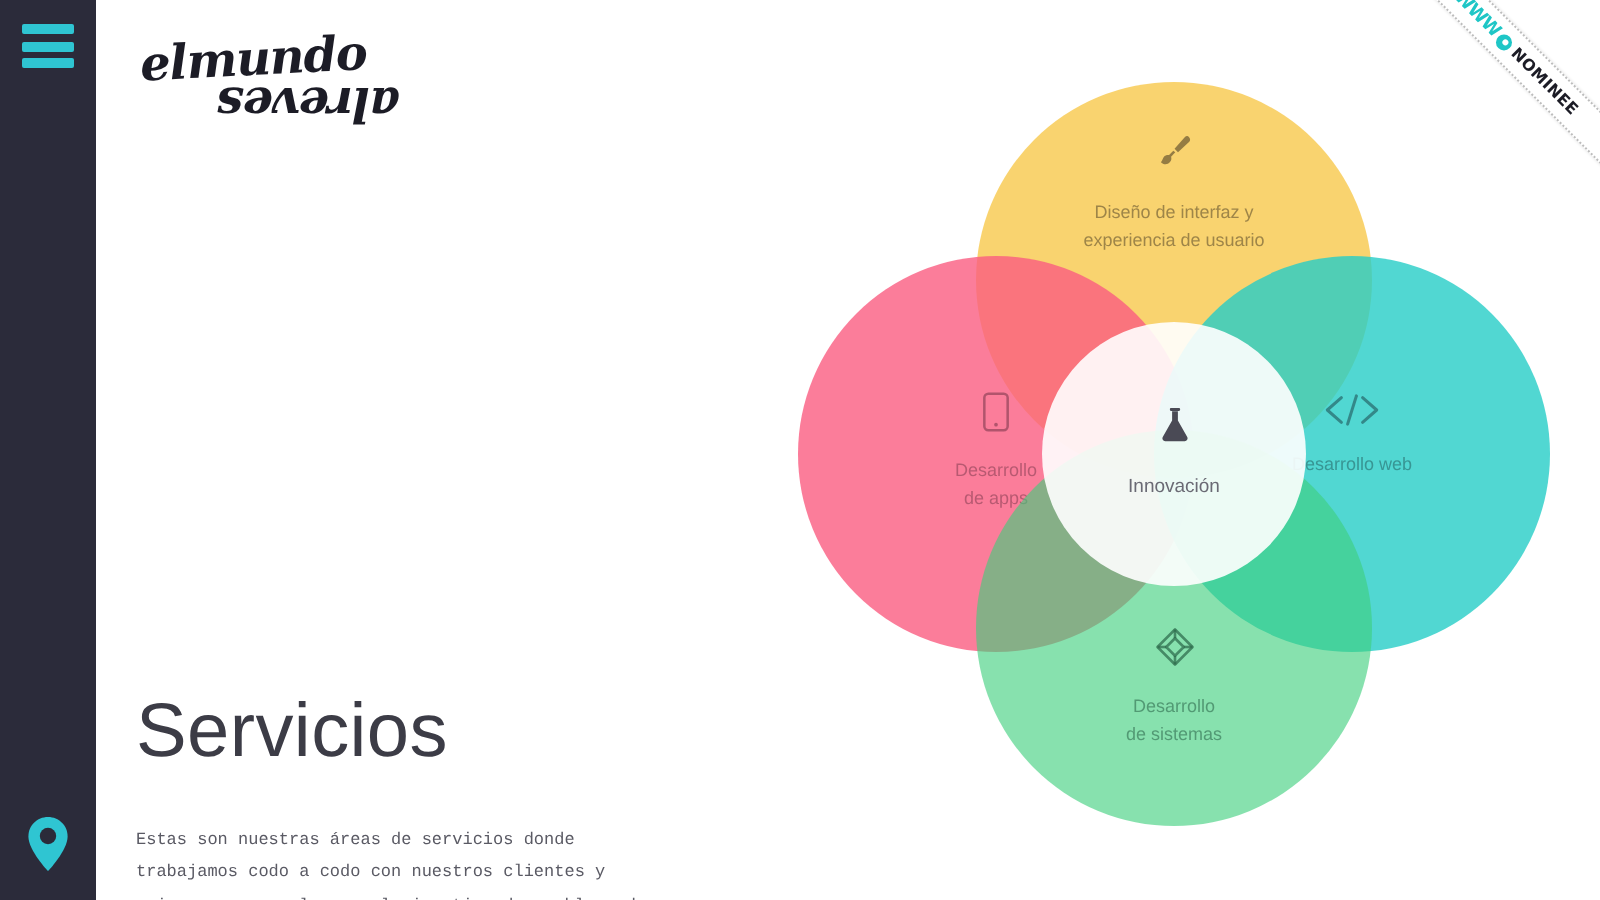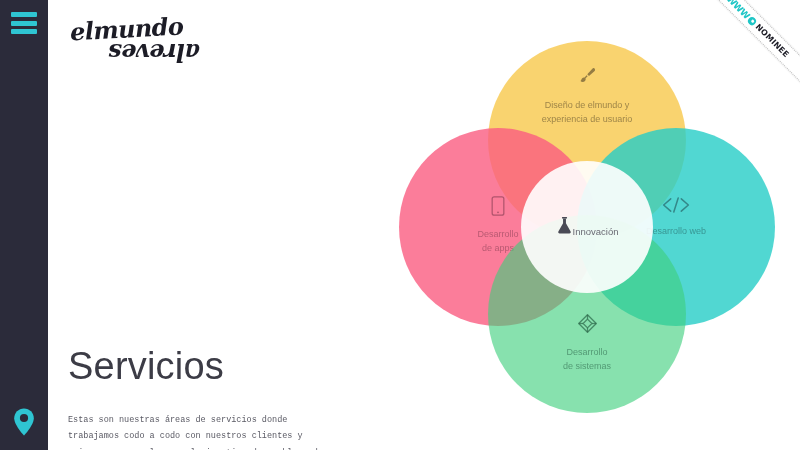--- a/index.html
+++ b/index.html
@@ -192,21 +192,21 @@
   .c-center {
     position: absolute;
     left: 64px + 0px;
     left: 64px;
     top: 154px;
     width: 132px;
     height: 132px;
     border-radius: 50%;
     background: rgba(255,255,255,0.90);
     display: flex;
-    flex-direction: row;
+    flex-direction: column;
     align-items: center;
     justify-content: center;
     cursor: pointer;
     left: 131px;
     top: 133px;
     left: 64px;
   }
   
   .c-center { left: 131px; top: 133px; }
 
@@ -276,21 +276,21 @@
 
   <div class="circle c-yellow">
     <span class="ico">
       <svg viewBox="0 0 22 22" width="20" height="20" aria-hidden="true">
         <g fill="rgba(120,100,55,0.78)">
           <path d="M19.2 1.6c-.7-.7-1.6-.5-2.3.2l-5.6 6.3 1.9 1.9 6.2-5.7c.7-.7.6-1.9-.2-2.7z"></path>
           <path d="M10.6 9.2 8.3 11.6c-.9-.3-1.9 0-2.6.7-1 1-.9 2.4-1.9 3.2 1.3 1.4 3.6 1.6 5-.1.8-.9.9-2 .6-2.9l2.3-2.4-1.1-.9z"></path>
         </g>
       </svg>
     </span>
-    <span class="lbl">Diseño de elmundo y
+    <span class="lbl">Diseño de interfaz y
 experiencia de usuario</span>
   </div>
 
   <div class="circle c-pink">
     <span class="ico">
       <svg viewBox="0 0 16 24" width="14" height="20" aria-hidden="true">
         <rect x="1" y="1" width="14" height="22" rx="2.4" ry="2.4" fill="none" stroke="rgba(130,60,80,0.62)" stroke-width="1.5"></rect>
         <circle cx="8" cy="19.6" r="1.1" fill="rgba(130,60,80,0.62)"></circle>
       </svg>
     </span>

